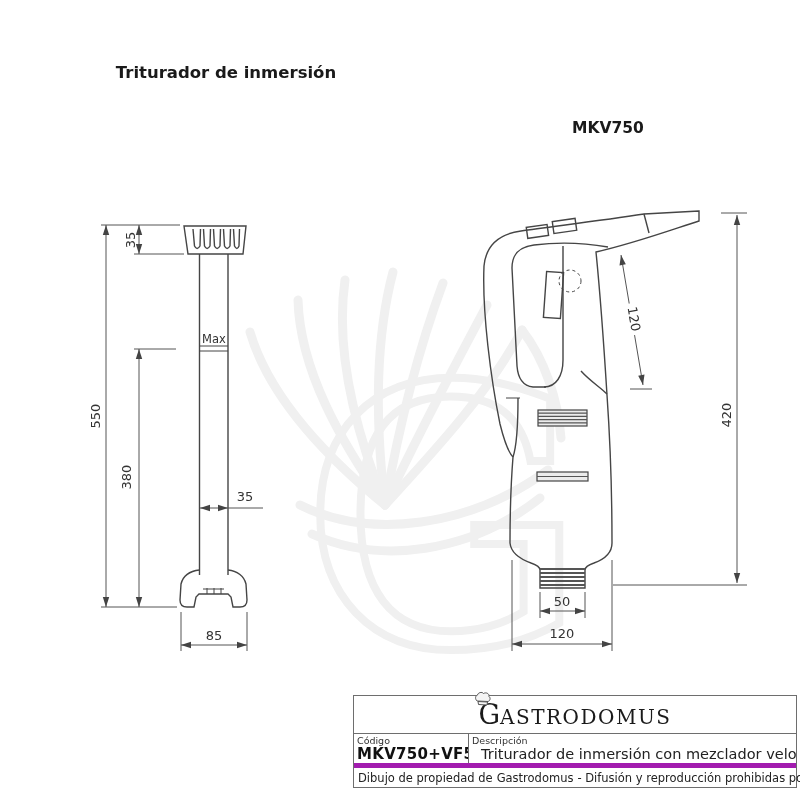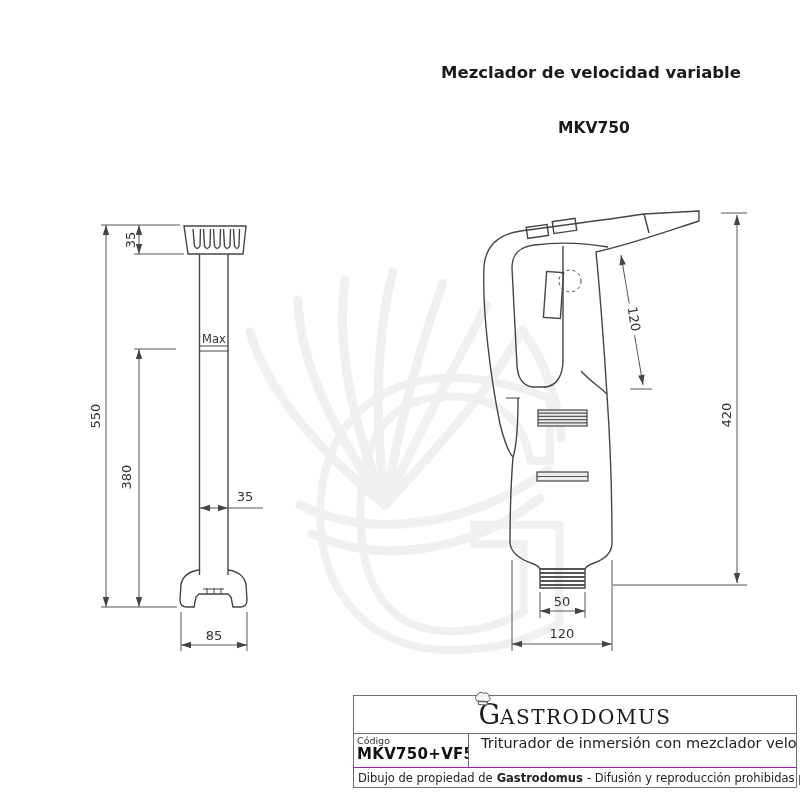--- a/index.html
+++ b/index.html
@@ -14,30 +14,30 @@
   
   #tblock{position:absolute;left:353px;top:695px;width:444px;height:93px;
           border:1px solid #6e6e6e;box-sizing:border-box;background:#ffffff;}
   #tblock .logorow{height:38px;border-bottom:1px solid #6e6e6e;display:flex;
           align-items:center;justify-content:center;box-sizing:border-box;}
   .logowrap{display:flex;align-items:baseline;position:relative;
           font-family:"DejaVu Serif","Liberation Serif",serif;color:#1a1a1a;}
   .logo-g{font-size:27px;line-height:1;position:relative;}
   .logo-rest{font-size:20px;letter-spacing:1.5px;line-height:1;}
   .hat-small{position:absolute;left:-5px;top:-10px;}
-  #tblock .datarow{height:34px;display:flex;box-sizing:border-box;border-bottom:1px solid #a21caf;}
+  #tblock .datarow{height:34px;display:flex;box-sizing:border-box;border-bottom:5px solid #a21caf;}
   #tblock .cell{box-sizing:border-box;padding:1px 3px 0 3px;overflow:hidden;}
   #tblock .cell.c1{width:115px;border-right:1px solid #6e6e6e;}
   #tblock .cell.c2{flex:1;}
   .small-label{font-size:9.5px;color:#333;line-height:11px;}
   .code-val{font-size:15px;font-weight:bold;color:#111;line-height:17px;letter-spacing:.3px;}
   .desc-val{font-size:14.5px;color:#222;line-height:17px;padding-left:9px;white-space:nowrap;}
   #tblock .legalrow{height:19px;display:flex;align-items:center;padding-left:4px;
           font-size:11.5px;color:#222;white-space:pre;text-align:right;}
-  .legal-brand{font-weight:bold;margin:4px 4px;}
+  .legal-brand{font-weight:normal;margin:4px 4px;}
 </style>
 </head>
 <body>
 
 <div id="stage">
 
   <svg width="800" height="800" viewBox="0 0 800 800">
 
     <g stroke="#f0f0f0" stroke-width="9" fill="none" stroke-linecap="round">
       <path d="M385,505 C330,460 270,400 250,332"></path>
@@ -185,22 +185,22 @@
       <g transform="rotate(80 634 319)">
         <rect x="618" y="308" width="32" height="20" fill="#ffffff"></rect>
       </g>
       <text class="dimtxt" x="634" y="323.5" text-anchor="middle" transform="rotate(80 634 319)">120</text>
       <text class="dimtxt" x="727" y="419" text-anchor="middle" transform="rotate(-90 727 415)">420</text>
       <text class="dimtxt" x="562" y="606" text-anchor="middle">50</text>
       <text class="dimtxt" x="562" y="638" text-anchor="middle">120</text>
     </g>
   </svg>
 
-  <div class="hdr t" style="left:431px;top:63px;width:320px;">Mezclador de velocidad variable</div>
-  <div class="hdr m" style="left:434px;top:119px;width:320px;">MKV750</div>
+  <div class="hdr t" style="left:96px;top:63px;width:260px;">Triturador de inmersión</div>
+  <div class="hdr m" style="left:448px;top:119px;width:320px;">MKV750</div>
 
   <div id="tblock">
     <div class="logorow">
       <div class="logowrap">
         <span class="logo-g">
           <svg class="hat-small" width="18" height="15" viewBox="0 0 18 15">
             <g stroke="#555" stroke-width="1" fill="#f5f5f5">
               <path d="M3,10 C1,8 1,5 3.5,4 C4,1.5 8,0.5 9.5,2.5 C12,1 15.5,2.5 15,5.5 C17,7 16,10 14,10.5 Z"></path>
               <path d="M4,10.5 L13.5,11 L13,14 L4.5,13.5 Z"></path>
             </g>
@@ -209,20 +209,21 @@
         </span>
         <span class="logo-rest">ASTRODOMUS</span>
       </div>
     </div>
     <div class="datarow">
       <div class="cell c1">
         <div class="small-label">Código</div>
         <div class="code-val">MKV750+VF550</div>
       </div>
       <div class="cell c2">
+        <div class="small-label">Descripción</div>
         <div class="desc-val">Triturador de inmersión con mezclador velocidad variable</div>
       </div>
     </div>
     <div class="legalrow">
       <span>Dibujo de propiedad de</span>
       <span class="legal-brand">Gastrodomus</span>
       <span>- Difusión y reproducción prohibidas por la ley.</span>
     </div>
   </div>
 

